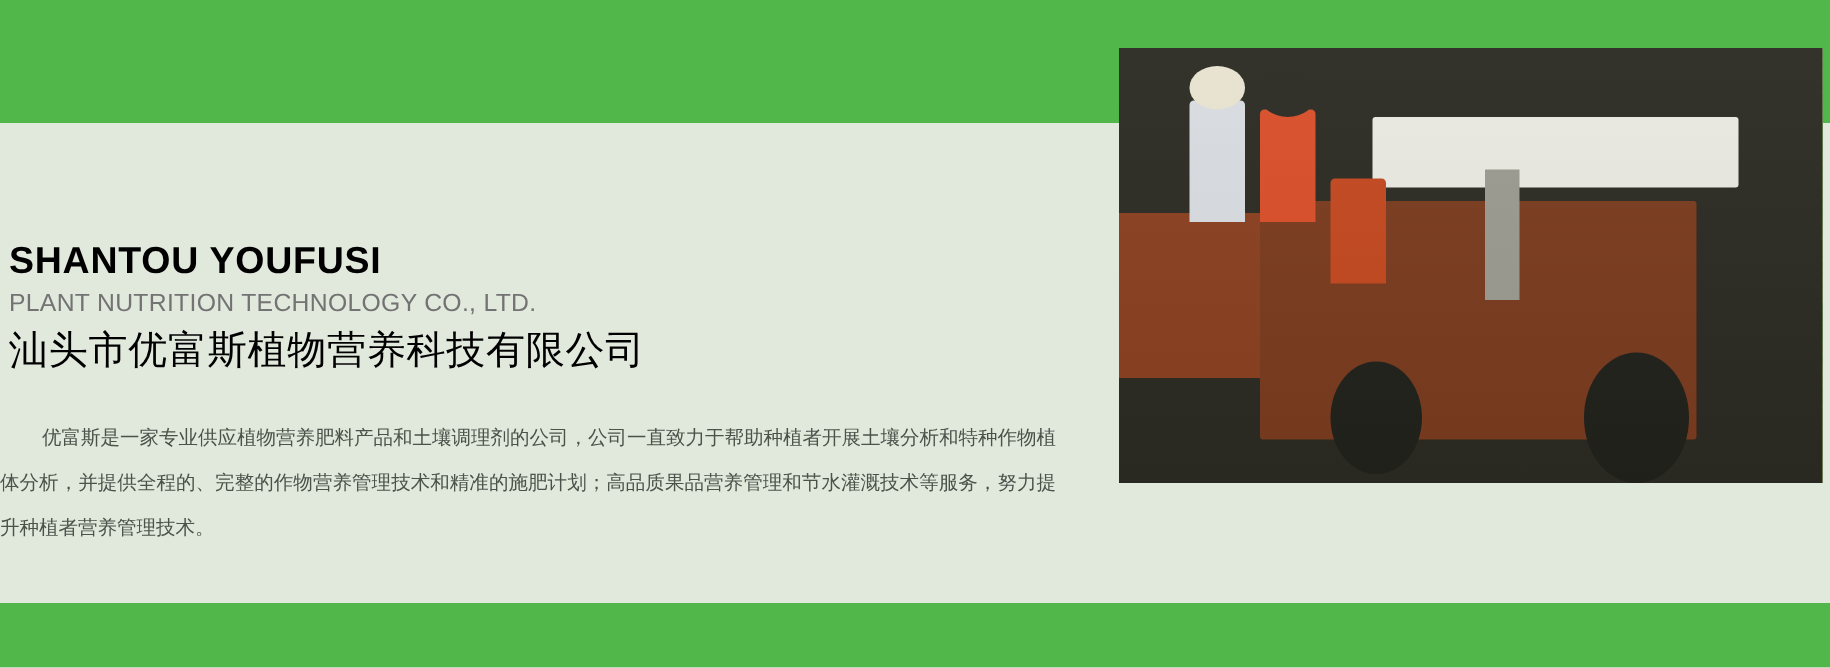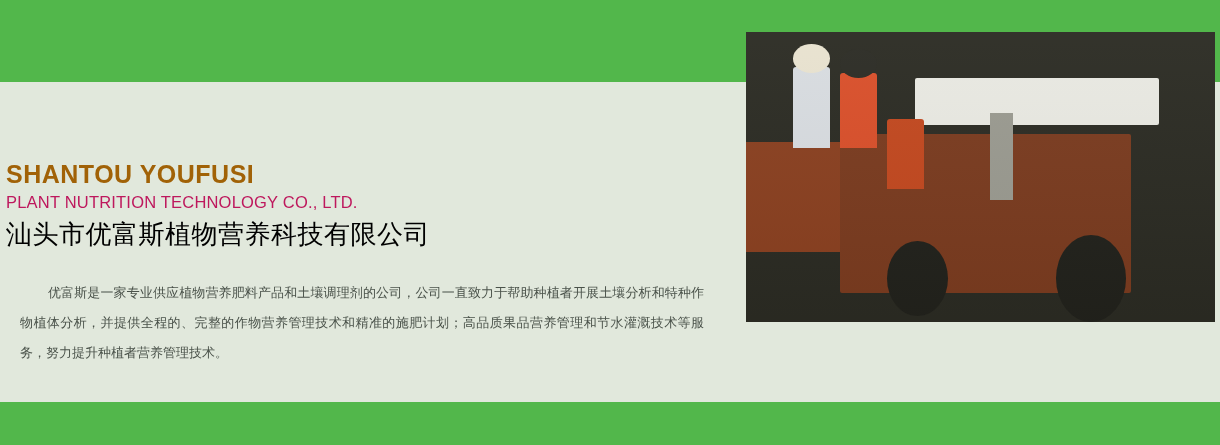--- a/index.html
+++ b/index.html
@@ -23,28 +23,28 @@
   }
 
   
   .text-col {
     position:absolute; left:0; top:160px; width:730px;
   }
   .brand-en {
     font-size:25px;
     font-weight:bold;
     letter-spacing:0.5px;
-    color:#a16207;
+    color:#000000;
     line-height:1.15;
     padding-left:6px;
     font-family:"Liberation Sans", sans-serif;
   }
   .brand-sub {
     font-size:16.5px;
-    color:#be185d;
+    color:#737373;
     letter-spacing:0.2px;
     line-height:1.25;
     padding-left:6px;
     margin-top:3px;
     font-family:"Liberation Sans", sans-serif;
   }
   .brand-cn {
     font-size:26px;
     color:#000000;
     letter-spacing:0.5px;
@@ -54,21 +54,20 @@
     font-family:"DejaVu Sans", sans-serif;
   }
 
   .body-copy {
     position:absolute; left:0; top:278px; width:712px;
     font-size:13px;
     color:#4A524A;
     line-height:30px;
     text-indent:28px;
     text-align:justify;
-    padding-left:20px;
     padding-right:8px;
     font-family:"DejaVu Sans", sans-serif;
   }
 
   
   .photo {
     position:absolute;
     left:746px; top:32px;
     width:469px; height:290px;
     overflow:hidden;

